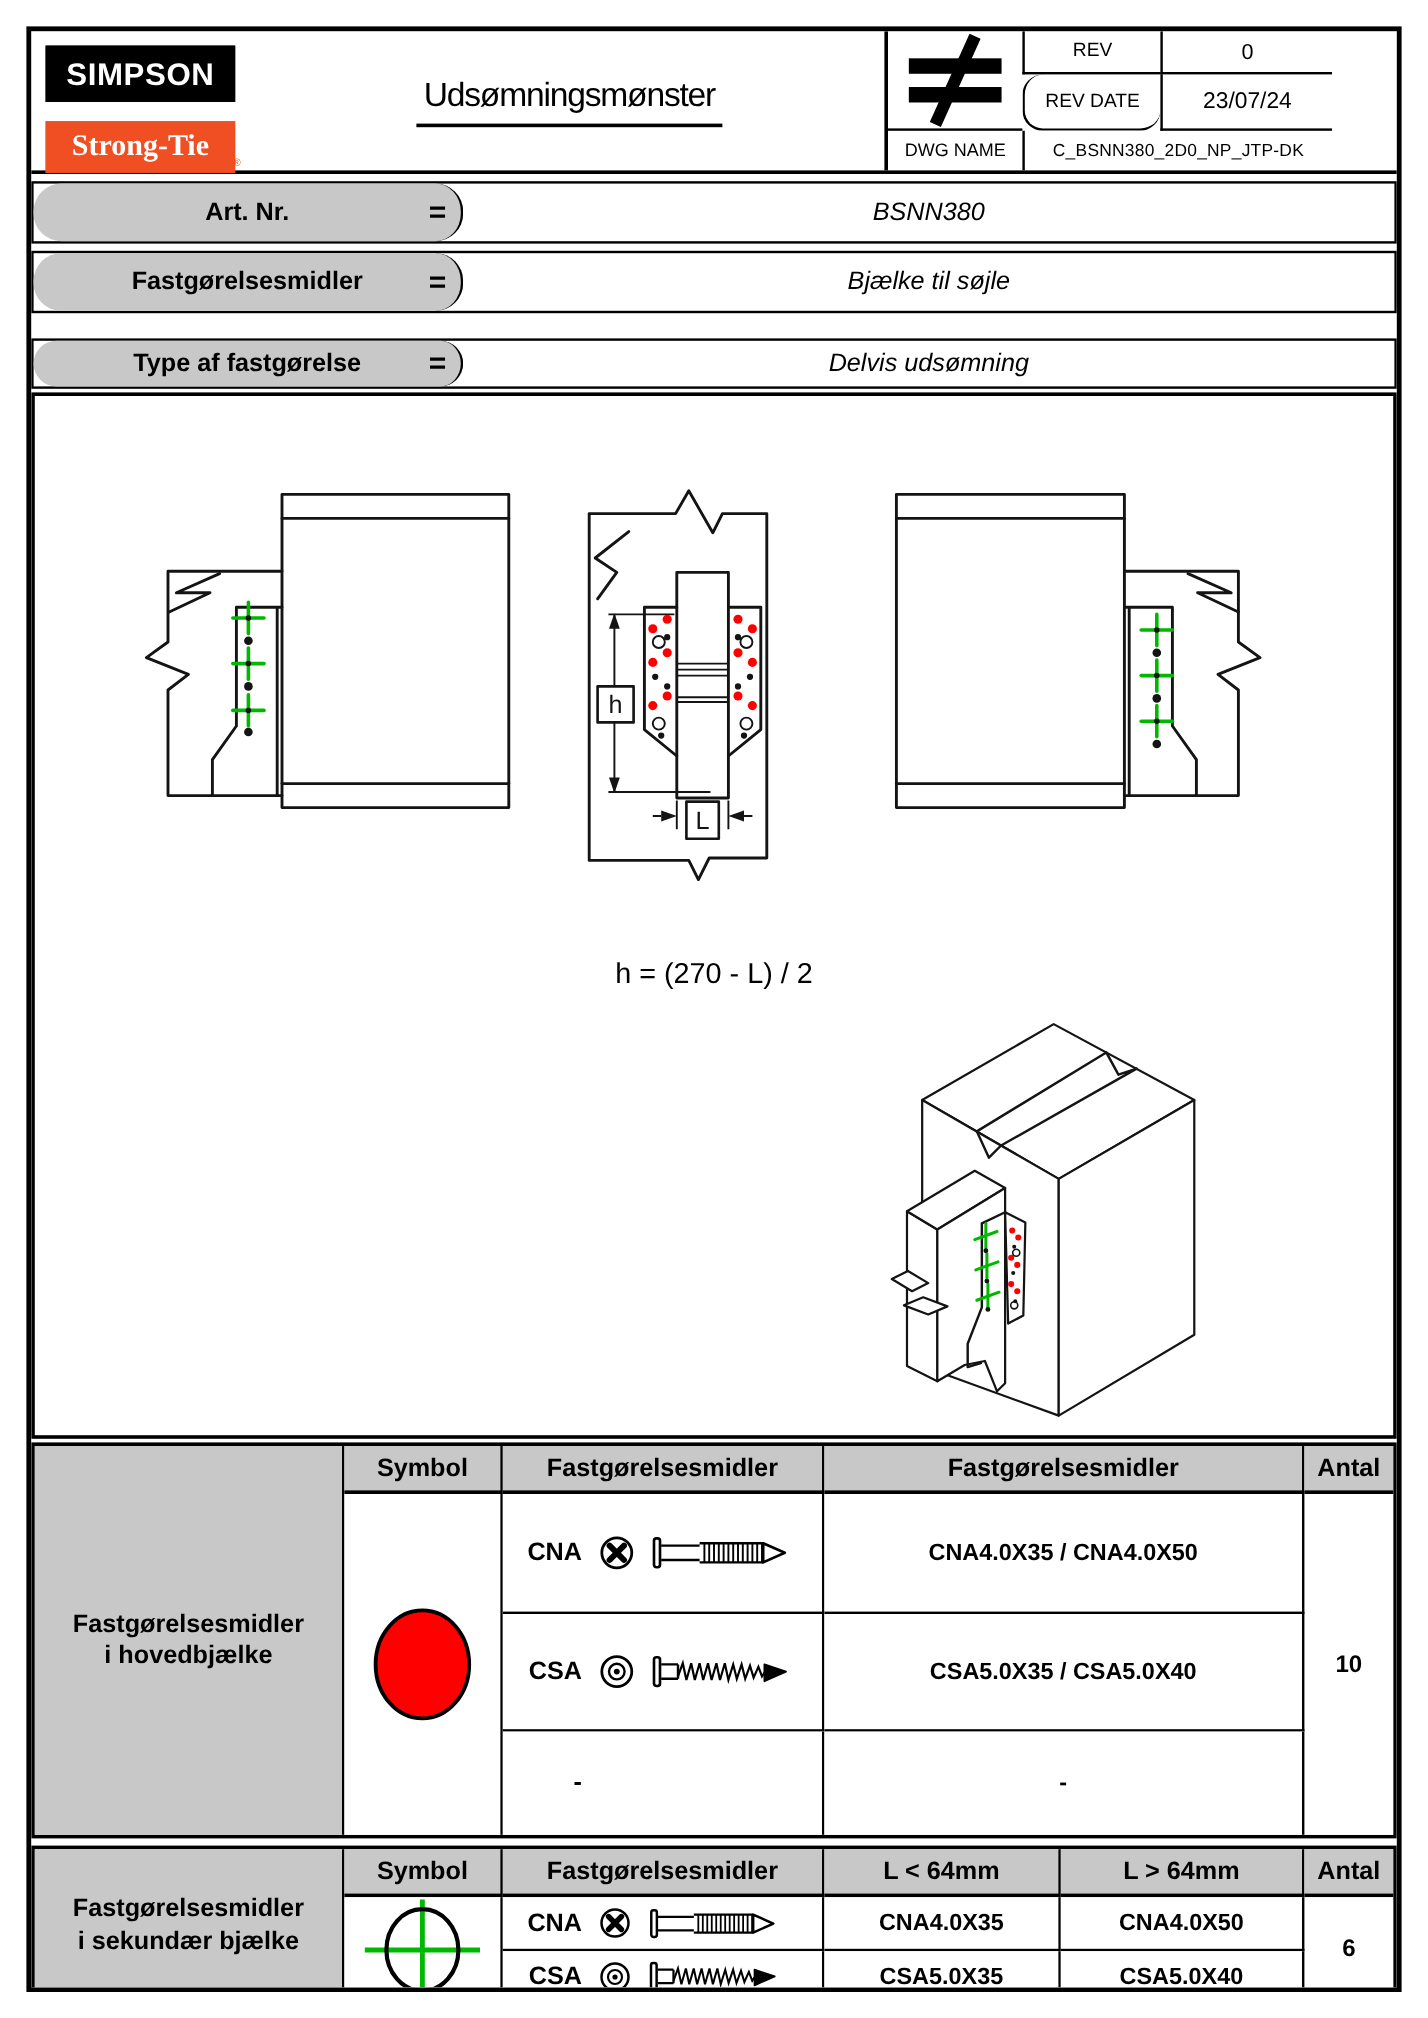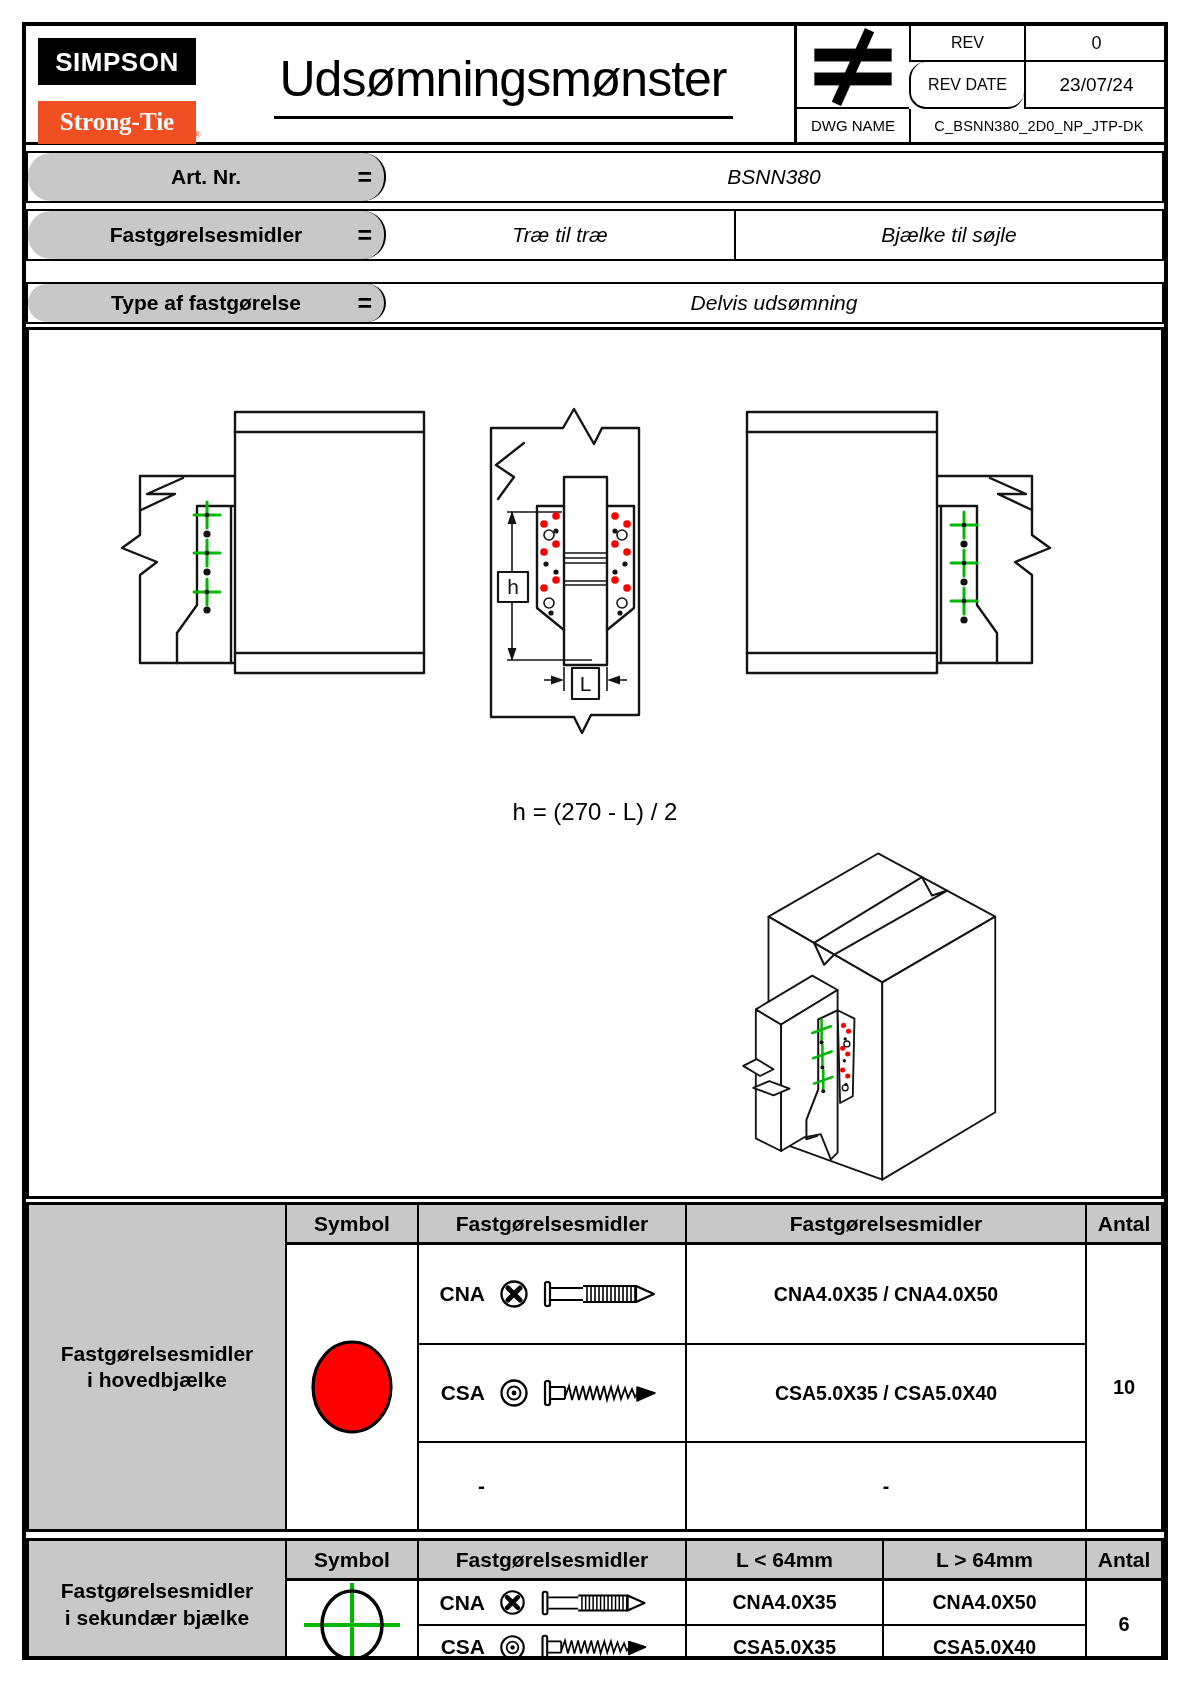--- a/index.html
+++ b/index.html
@@ -6,22 +6,22 @@
   body{width:1190px;height:1682px;position:relative;font-family:"Liberation Sans","DejaVu Sans",sans-serif;color:#000;}
   .sheet{position:absolute;left:22px;top:22px;width:1146px;height:1638px;border:4px solid #000;box-sizing:border-box;background:#fff;overflow:hidden;}
 
   
   .hdrband{height:119px;border-bottom:3px solid #000;display:flex;box-sizing:border-box;}
   .logo-cell{width:186px;padding:12px 0 0 12px;box-sizing:border-box;position:relative;}
   .logo-top{width:156px;background:#000;color:#fff;font-weight:bold;font-size:26px;text-align:center;padding:8px 0 6px;letter-spacing:.5px;border:1px solid #000;}
   .logo-bot{width:156px;background:#f04f23;color:#fff;font-family:"Liberation Serif","DejaVu Serif",serif;font-weight:bold;font-size:25px;text-align:center;padding:6px 0 7px;margin-top:16px;border:1px solid #f04f23;}
   .logo-reg{position:absolute;left:168px;top:104px;font-size:9px;color:#f04f23;}
   .title-cell{flex:1;display:flex;align-items:center;justify-content:center;}
-  .doc-title{font-size:50px;letter-spacing:-1px;border-bottom:3px solid #000;padding:0 6px 8px;}
-  .hr-grid{width:370px;display:grid;grid-template-columns:112px 115px 143px;grid-template-rows:36px 47px 33px;border-left:3px solid #000;box-sizing:border-box;}
+  .doc-title{font-size:28px;letter-spacing:-1px;border-bottom:3px solid #000;padding:0 6px 8px;}
+  .hr-grid{width:427px;display:grid;grid-template-columns:112px 115px 143px;grid-template-rows:36px 47px 33px;border-left:3px solid #000;box-sizing:border-box;}
   .hr-grid>div{display:flex;align-items:center;justify-content:center;box-sizing:border-box;}
   .neq-cell{grid-column:1;grid-row:1/3;border-bottom:2.5px solid #000;}
   .rev-lab{grid-column:2;grid-row:1;border-left:2.5px solid #000;border-bottom:2.5px solid #000;font-size:16px;}
   .rev-val{grid-column:3;grid-row:1;border-left:2.5px solid #000;border-bottom:2.5px solid #000;font-size:18px;}
   .rvd-lab{grid-column:2;grid-row:2;border-left:2.5px solid #000;border-bottom:2.5px solid #000;font-size:16px;border-radius:17px;}
   .rvd-val{grid-column:3;grid-row:2;border-left:2.5px solid #000;border-bottom:2.5px solid #000;font-size:19px;}
   .dwg-lab{grid-column:1;grid-row:3;font-size:15px;}
   .dwg-val{grid-column:2/4;grid-row:3;border-left:2.5px solid #000;font-size:14.5px;letter-spacing:.2px;}
 
   
@@ -99,21 +99,20 @@
         <div class="ival">BSNN380</div>
       </div>
   </div>
 
   <div class="inforow">
     <div class="ilabel">
       <span>Fastgørelsesmidler</span>
       <span class="eq">=</span>
     </div>
     <div class="ivals">
-      <div class="ival w1">Træ til træ</div>
       <div class="ival">Bjælke til søjle</div>
     </div>
   </div>
 
   <div class="inforow short">
     <div class="ilabel">
       <span>Type af fastgørelse</span>
       <span class="eq">=</span>
     </div>
     <div class="ivals">

